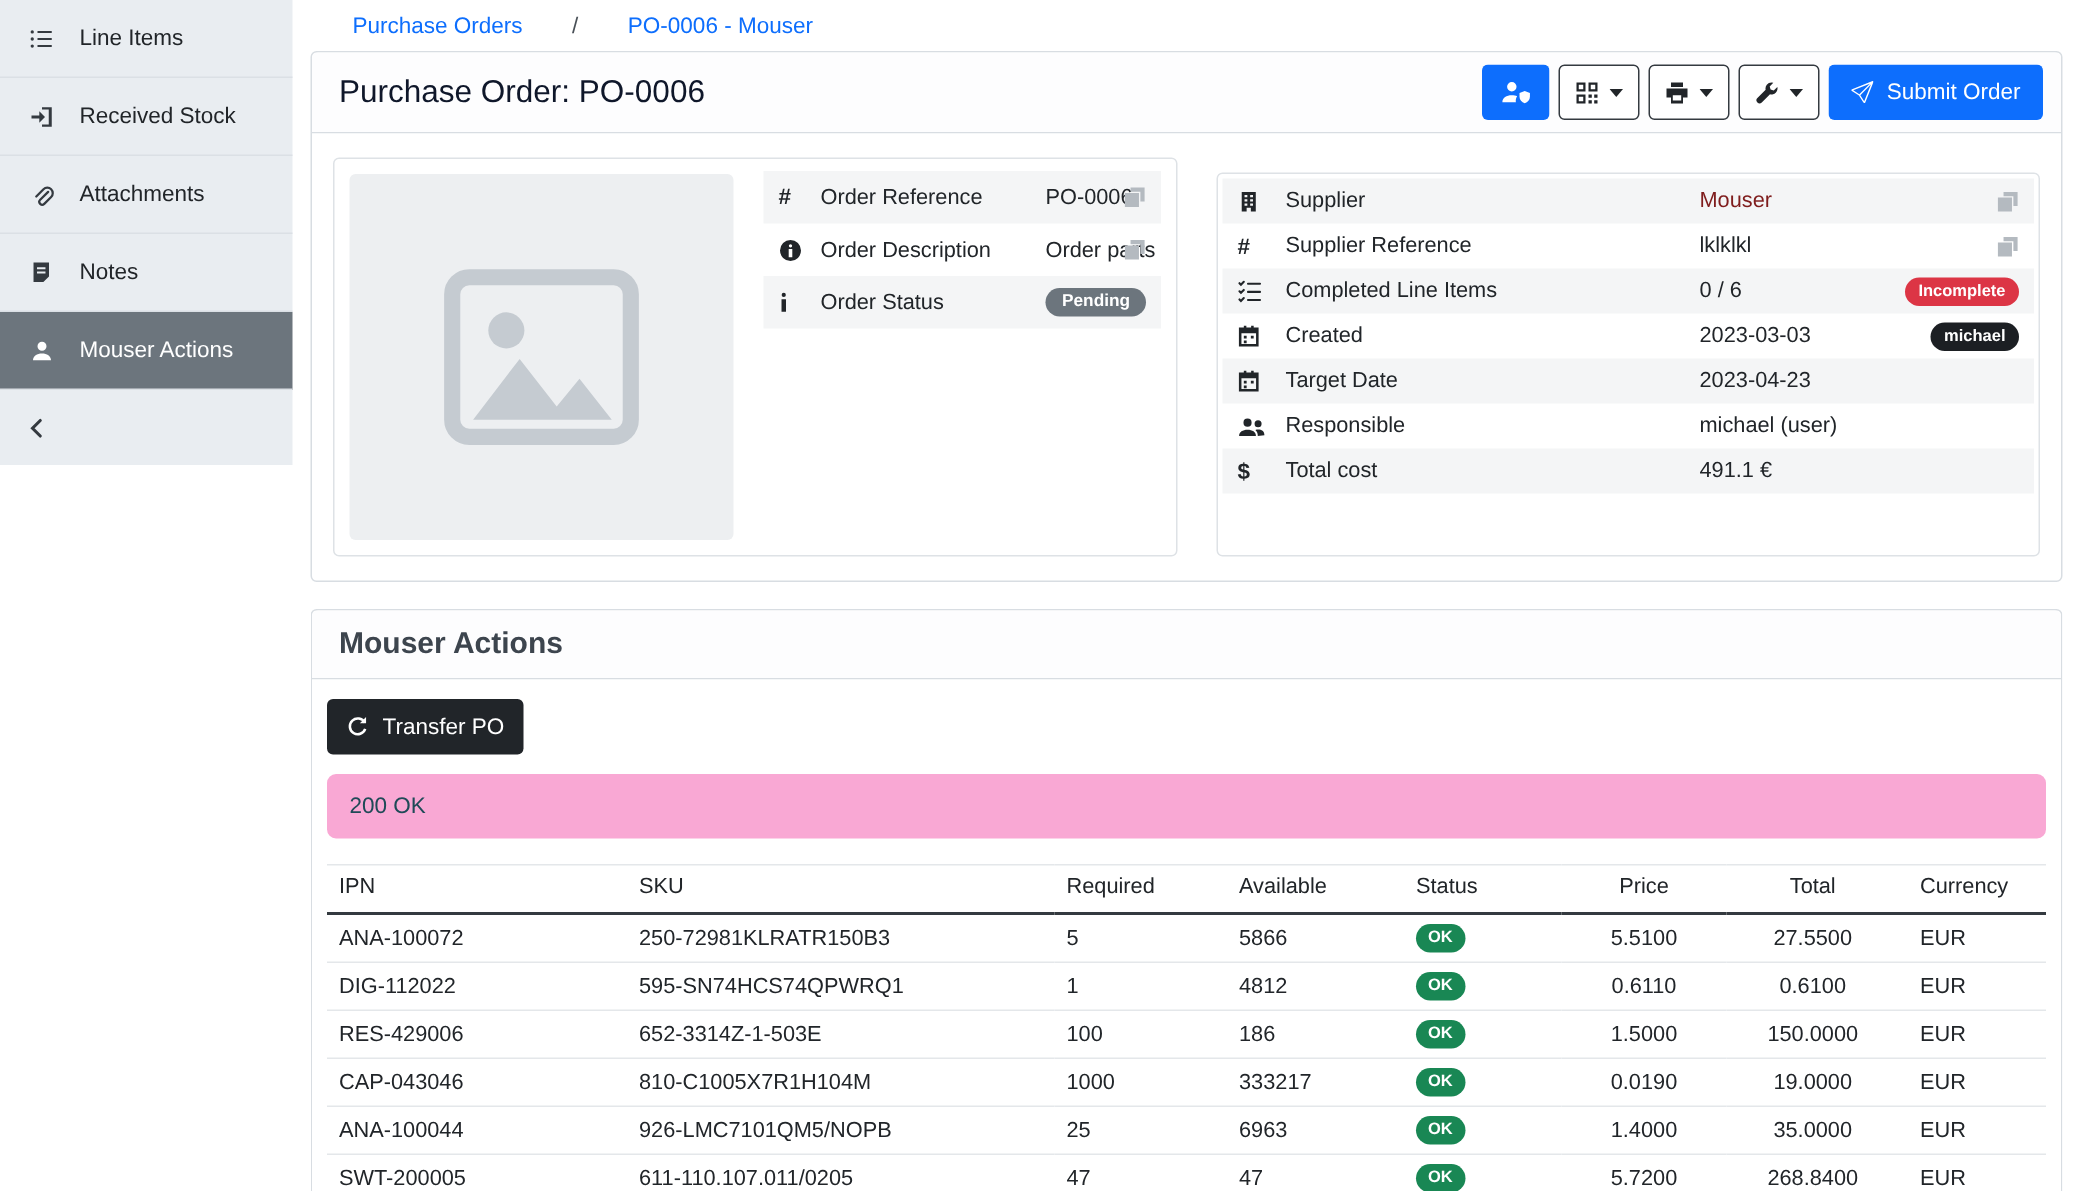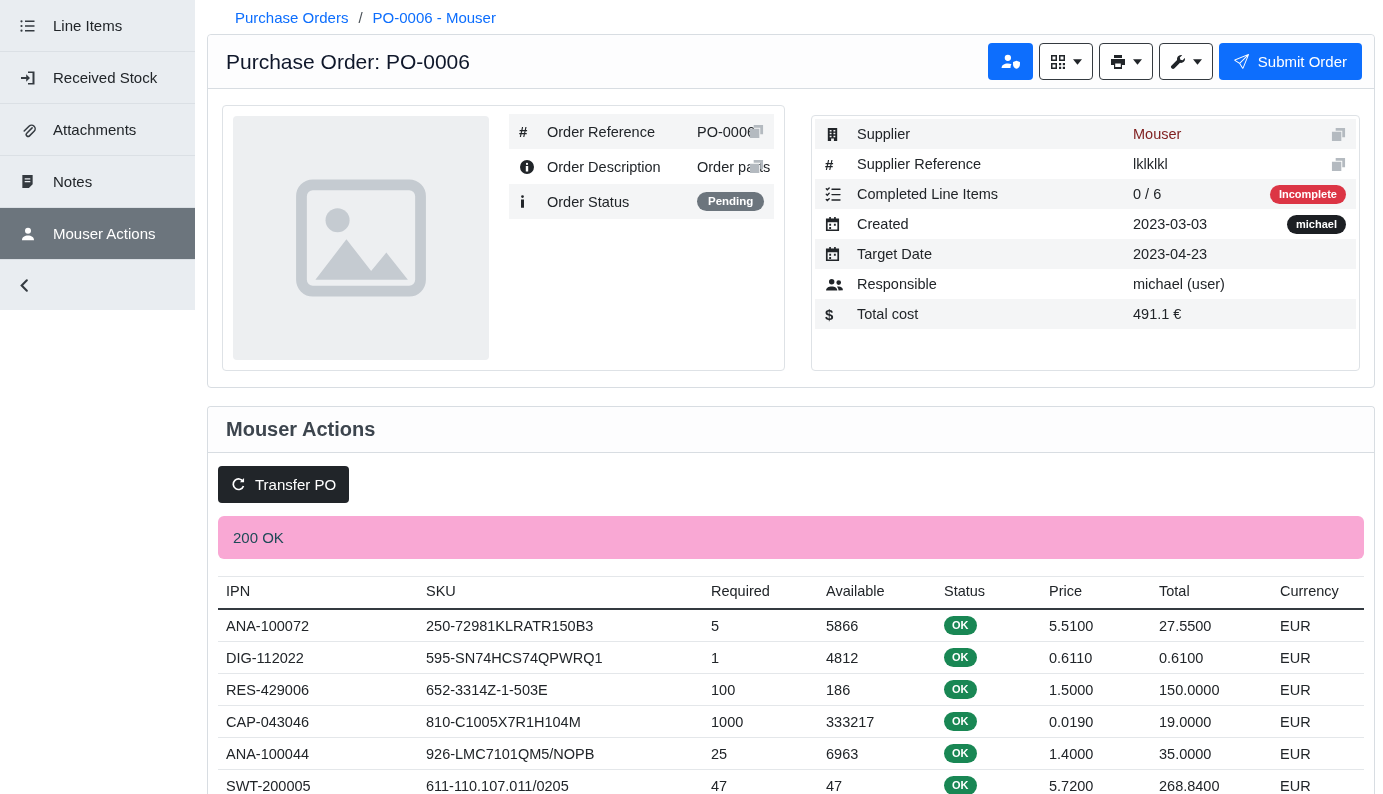--- a/index.html
+++ b/index.html
@@ -21,21 +21,21 @@
   }
   .side-item .s-icon { width: 18px; margin-right: 15px; display: flex; align-items: center; color: #343a40; }
   .side-item.active { background: #6c757d; color: #ffffff; }
   .side-item.active .s-icon { color: #ffffff; }
   .side-collapse {
     height: 50px; display: flex; align-items: center; padding-left: 17px;
     background: #e9edf1; cursor: pointer; color: #343a40;
   }
   
   .main { margin: 0 8px 0 207px; }
-  .breadcrumb { padding: 9px 0 8px 28px; font-size: 15px; display: flex; align-items: center; }
+  .breadcrumb { padding: 9px 0 8px 28px; font-size: 15px; display: flex; align-items: center; gap: 23px; }
   .crumb-link { color: #0d6efd; text-decoration: none; cursor: pointer; }
   .crumb-sep { color: #495057; margin: 0 10px; }
   .card { border: 1px solid #d8dde2; border-radius: 4px; background: #fff; }
   .card-head {
     display: flex; align-items: center; justify-content: space-between;
     padding: 8px 12px 8px 18px; border-bottom: 1px solid #d8dde2;
     background: #fdfdfe; min-height: 46px; border-radius: 4px 4px 0 0;
   }
   .page-title { font-size: 21px; font-weight: 400; color: #0f172a; }
   .panel-title { font-size: 20px; font-weight: 700; color: #3d454e; }
@@ -85,21 +85,21 @@
     margin-top: 13px; background: #f9a8d4; color: #1f4a57;
     border-radius: 6px; padding: 13px 15px; font-size: 15px;
   }
   table.po-table { width: 100%; border-collapse: collapse; margin-top: 17px; font-size: 14.5px; }
   .po-table th {
     font-weight: 400; text-align: left; padding: 6px 8px 9px 8px;
     border-bottom: 2px solid #343a40; border-top: 1px solid #e4e7ea; color: #212529;
   }
   .po-table td { padding: 6px 8px; border-bottom: 1px solid #e4e7ea; }
   .po-table tbody tr:last-child td { border-bottom: 2px solid #343a40; }
-  .po-table .num { text-align: left; margin-top: 36px; }
+  .po-table .num { text-align: center; margin-top: 36px; }
   .po-table .cur { padding-left: 14px; }
 </style>
 </head>
 <body>
 
 <aside class="sidebar">
   <div class="side-item">
     <span class="s-icon">
       <svg viewBox="0 0 16 16" width="16" height="16">
           <path fill="currentColor" d="M1.5 2.2a1.1 1.1 0 1 1 0 2.2 1.1 1.1 0 0 1 0-2.2zm3.5.4h9.5v1.4H5zM1.5 6.9a1.1 1.1 0 1 1 0 2.2 1.1 1.1 0 0 1 0-2.2zm3.5.4h9.5v1.4H5zM1.5 11.6a1.1 1.1 0 1 1 0 2.2 1.1 1.1 0 0 1 0-2.2zm3.5.4h9.5v1.4H5z"></path>

